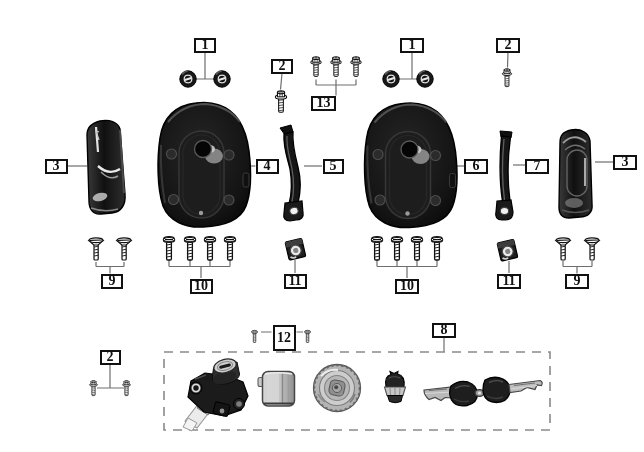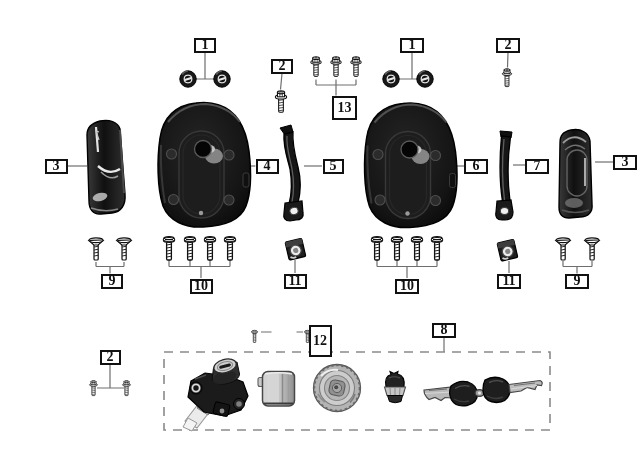--- a/index.html
+++ b/index.html
@@ -309,32 +309,32 @@
     <path d="M487,396 Q495,400.5 503,397" stroke="#3c3c3c" stroke-width="1.4" fill="none"></path>
     <path d="M509,384.5 L540,380.5 Q543.5,382 541.5,385.5 L537,385 L535,389.5 L527,387.5 L521,391 L510,392.5 Z" fill="#bdbdbd" stroke="#474747" stroke-width="1.2"></path>
     <path d="M514,385.5 L535,383" stroke="#6e6e6e" stroke-width="1.1" fill="none"></path>
     <path d="M511,389 L537,385.5" stroke="#d9d9d9" stroke-width="1" fill="none"></path>
   </g>
 </svg>
 
 <div id="callout-layer">
       <div class="callout" style="left: 194px; top: 37.5px; width: 22px; height: 15px;">1</div>
       <div class="callout" style="left: 271px; top: 58.5px; width: 22px; height: 15px;">2</div>
-      <div class="callout" style="left: 332px; top: 95.5px; width: 25px; height: 24px;">13</div>
+      <div class="callout" style="left: 311px; top: 95.5px; width: 25px; height: 15px;">13</div>
       <div class="callout" style="left: 400px; top: 37.5px; width: 24px; height: 15px;">1</div>
       <div class="callout" style="left: 496px; top: 37.5px; width: 24px; height: 15px;">2</div>
       <div class="callout" style="left: 44.5px; top: 158.5px; width: 23px; height: 15px;">3</div>
       <div class="callout" style="left: 255.5px; top: 158.5px; width: 23px; height: 15px;">4</div>
       <div class="callout" style="left: 322.5px; top: 158.5px; width: 21px; height: 15px;">5</div>
       <div class="callout" style="left: 464px; top: 158.5px; width: 24px; height: 15px;">6</div>
       <div class="callout" style="left: 525px; top: 158.5px; width: 24px; height: 15px;">7</div>
       <div class="callout" style="left: 613px; top: 154.5px; width: 24px; height: 15px;">3</div>
       <div class="callout" style="left: 101px; top: 273.5px; width: 22px; height: 15px;">9</div>
       <div class="callout" style="left: 189.5px; top: 278.5px; width: 23px; height: 15px;">10</div>
       <div class="callout" style="left: 283.5px; top: 273.5px; width: 23px; height: 15px;">11</div>
       <div class="callout" style="left: 395px; top: 278.5px; width: 24px; height: 15px;">10</div>
       <div class="callout" style="left: 497px; top: 273.5px; width: 24px; height: 15px;">11</div>
       <div class="callout" style="left: 565px; top: 273.5px; width: 24px; height: 15px;">9</div>
       <div class="callout" style="left: 99.5px; top: 349.5px; width: 21px; height: 15px;">2</div>
-      <div class="callout" style="left: 272.5px; top: 325px; width: 23px; height: 32px; margin-left: 36px;">12</div>
+      <div class="callout" style="left: 272.5px; top: 325px; width: 23px; height: 26px;">12</div>
       <div class="callout" style="left: 432px; top: 322.5px; width: 24px; height: 15px;">8</div>
     </div>
 </div>
 
 </body></html>

